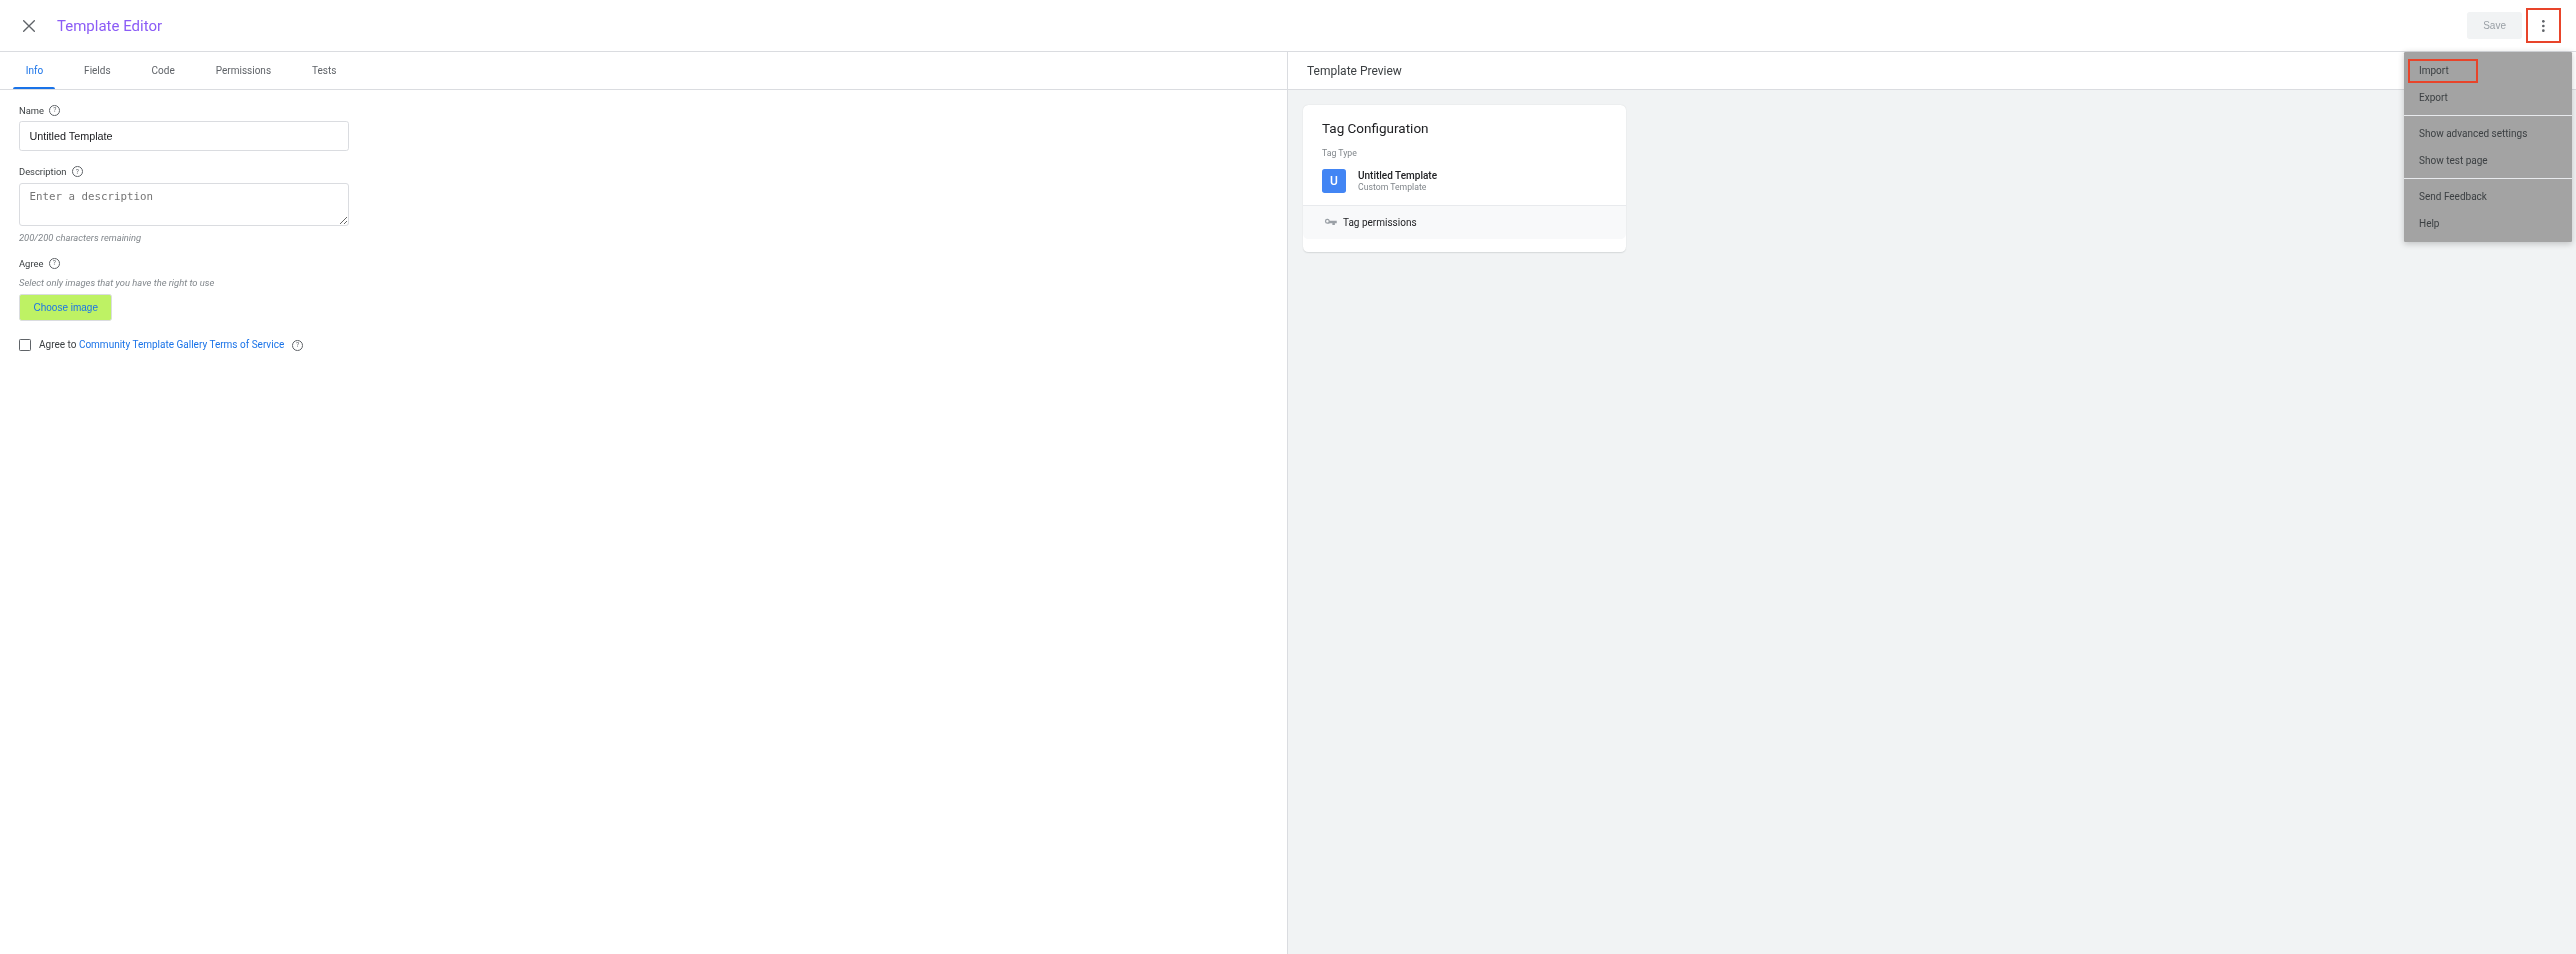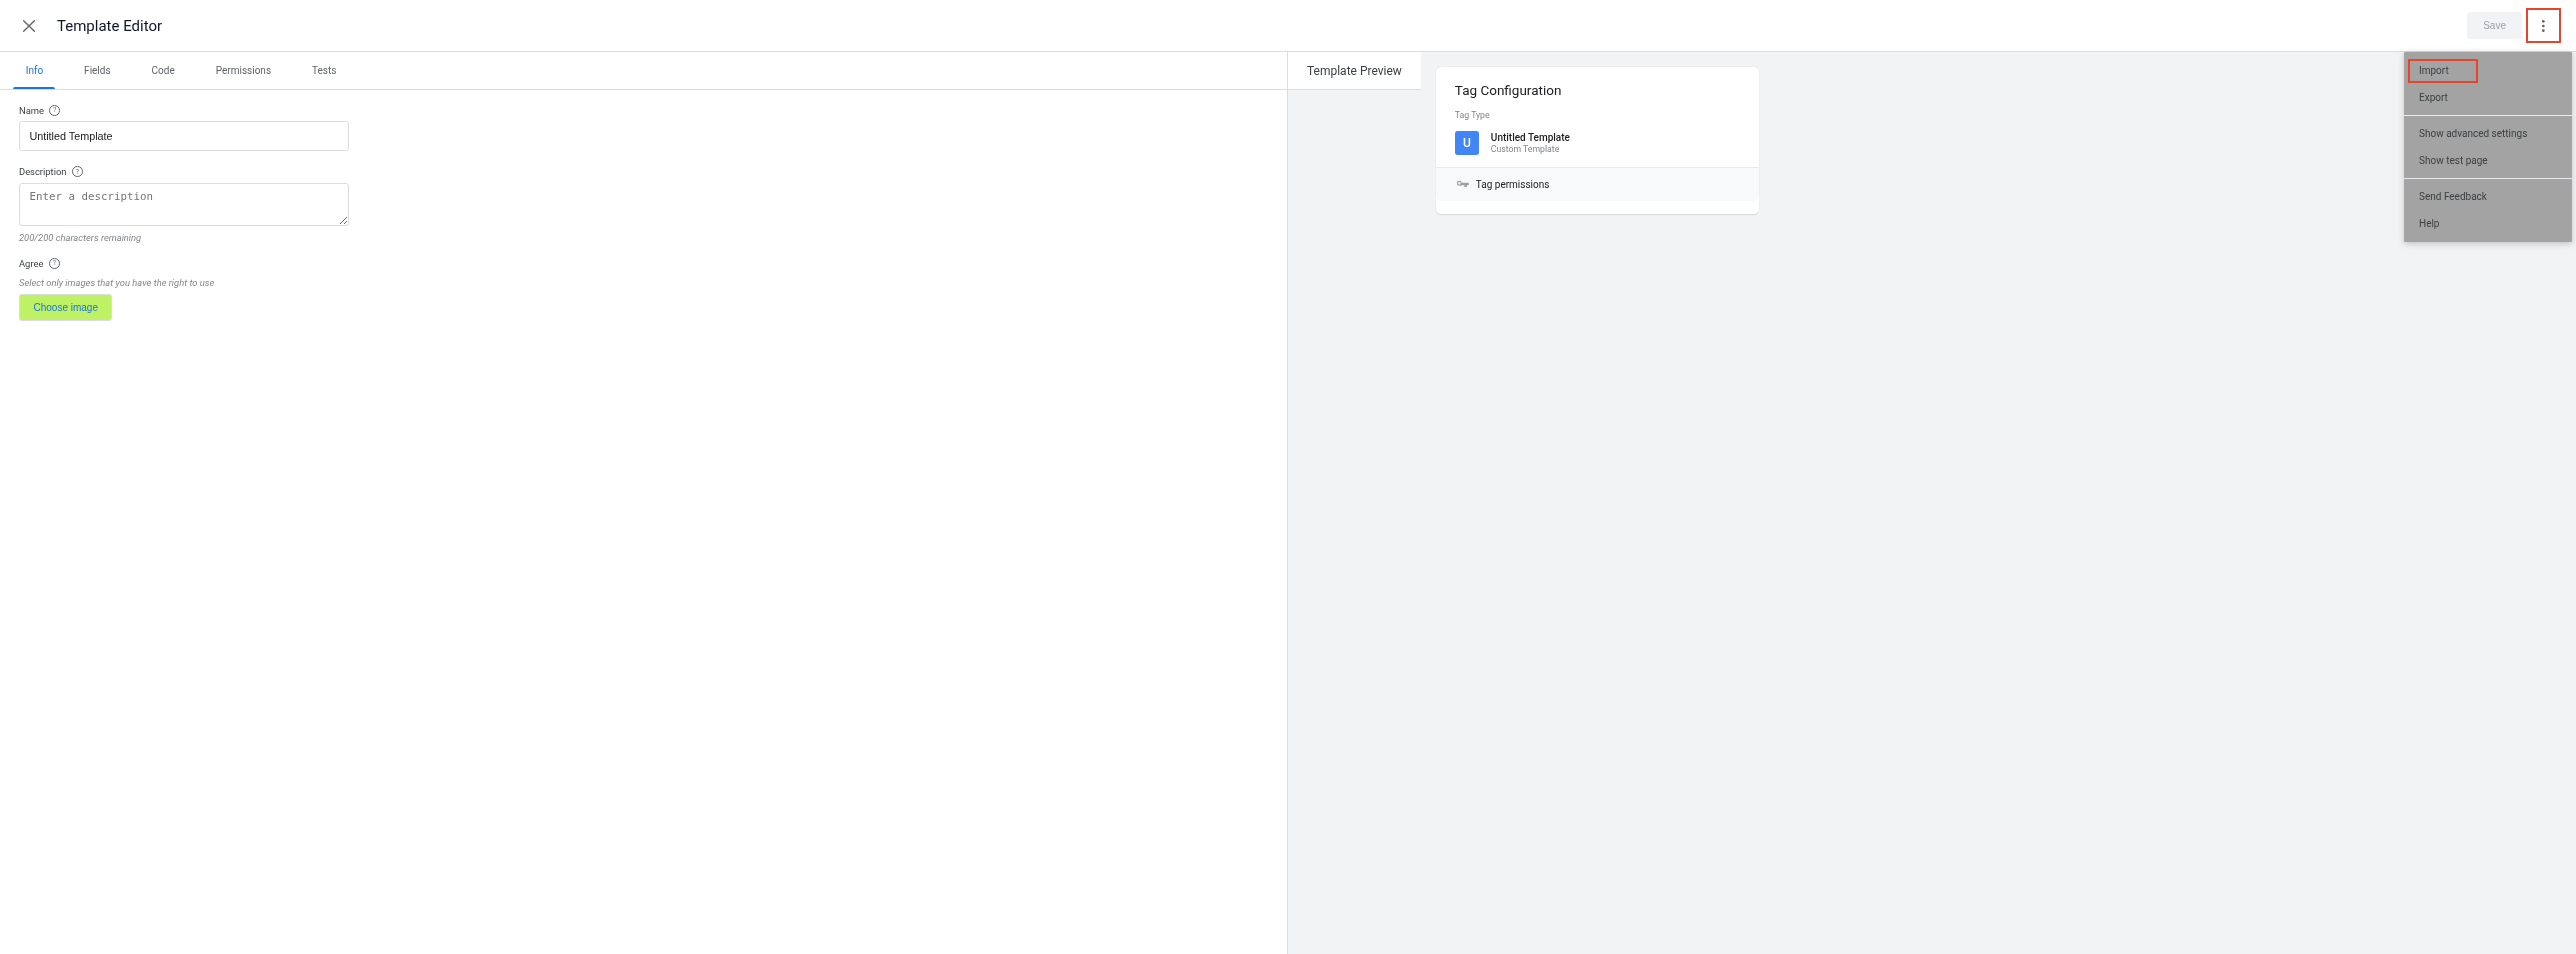--- a/index.html
+++ b/index.html
@@ -11,21 +11,21 @@
       font-size: 9.4px;
     }
     .app { display: flex; flex-direction: column; height: 100vh; min-width: 808px; }
     .header {
       display: flex; align-items: center;
       height: 52px;
       padding: 0 19px;
       border-bottom: 0.7px solid #dadce0;
     }
     .header .close { width: 19px; height: 19px; display:flex; align-items:center; justify-content:center; color:#5f6368; cursor:pointer; }
-    .header .title { font-size: 15px; color:#0f172a; margin-left: 19px; flex:1; }
+    .header .title { font-size: 15px; color:#8b5cf6; margin-left: 19px; flex:1; }
     .header .save-btn {
       background:#f1f3f4; color:#9aa0a6; border:none;
       height:27px; padding:0 16px; border-radius:2.7px; font-size:10px; font-weight:500;
       cursor: default;
     }
     .header .more-btn {
       width:27px; height:27px; margin-left:8px; display:flex; align-items:center; justify-content:center;
       cursor:pointer; border-radius:2.7px; position: relative;
     }
     .highlight-box { position:absolute; border:2px solid #e8442a; pointer-events:none; }
@@ -48,21 +48,21 @@
     }
     .helper { font-size:9.4px; color:#80868b; font-style:italic; margin-top:4px; }
     .gap { height:15px; }
     .choose-btn {
       height:27px; padding:0 13.5px; border:0.7px solid #dadce0; border-radius:2.7px;
       background:#bef264; color:#1a73e8; font-size:10px; font-weight:500; cursor:pointer;
     }
     .agree-row { display:flex; align-items:center; gap:8px; margin-top:17.5px; font-size:10px; color:#3c4043; }
     .cbox { width:12px; height:12px; border:1.3px solid #5f6368; border-radius:1.3px; cursor:pointer; }
     .link { color:#1a73e8; cursor:pointer; }
-    .preview { width:50%; background:#f1f3f4; display:flex; flex-direction:row; }
+    .preview { width:50%; background:#f1f3f4; display:flex; flex-direction:column; }
     .preview-hdr { height:38px; padding:0 19px; display:flex; align-items:center; background:#fff; border-bottom:0.7px solid #dadce0; font-size:12px; color:#3c4043; }
     .preview-body { padding:15px; }
     .card { background:#fff; border-radius:5.4px; padding:15px 19px 13px 19px; box-shadow:0 0.7px 1.3px rgba(60,64,67,.15); width:323px; }
     .card h2 { font-size:13.5px; font-weight:400; color:#202124; margin-bottom:12px; }
     .tagtype-lbl { font-size:8.7px; color:#80868b; margin-bottom:6.7px; }
     .tagtype-row { display:flex; align-items:center; gap:12px; padding:4px 0 12px 0; }
     .badge { width:24px; height:24px; border-radius:2.7px; background:#4285f4; color:#fff; display:flex; align-items:center; justify-content:center; font-size:12px; font-weight:500; }
     .tt-name { font-size:10px; color:#202124; font-weight:500; }
     .tt-sub { font-size:8.7px; color:#80868b; margin-top:1.3px; }
     .perm-row { display:flex; align-items:center; gap:1px; padding:9.4px 15px; margin:0 -19px; border-top:0.7px solid #e8eaed; background:#f8f9fa; cursor:pointer; font-size:10px; color:#202124; border-radius:0 0 5.4px 5.4px;}
@@ -123,20 +123,27 @@
         <div class="helper">200/200 characters remaining</div>
         <div class="gap"></div>
 
         <div class="field-label">
           <span>Agree</span>
           <span class="help-ic">?</span>
         </div>
         <div class="helper" style="margin-top:8px; margin-bottom:6.7px;">Select only images that you have the right to use</div>
         <button class="choose-btn">Choose image</button>
 
+        <div class="agree-row">
+          <div class="cbox"></div>
+          <div>
+            <span>Agree to </span><span class="link">Community Template Gallery Terms of Service</span>
+            <span class="help-ic" style="display:inline-flex; margin-left:5.4px; vertical-align:middle;">?</span>
+          </div>
+        </div>
       </div>
     </div>
 
     <div class="preview">
       <div class="preview-hdr">Template Preview</div>
       <div class="preview-body">
         <div class="card">
           <h2>Tag Configuration</h2>
           <div class="tagtype-lbl">Tag Type</div>
           <div class="tagtype-row">

